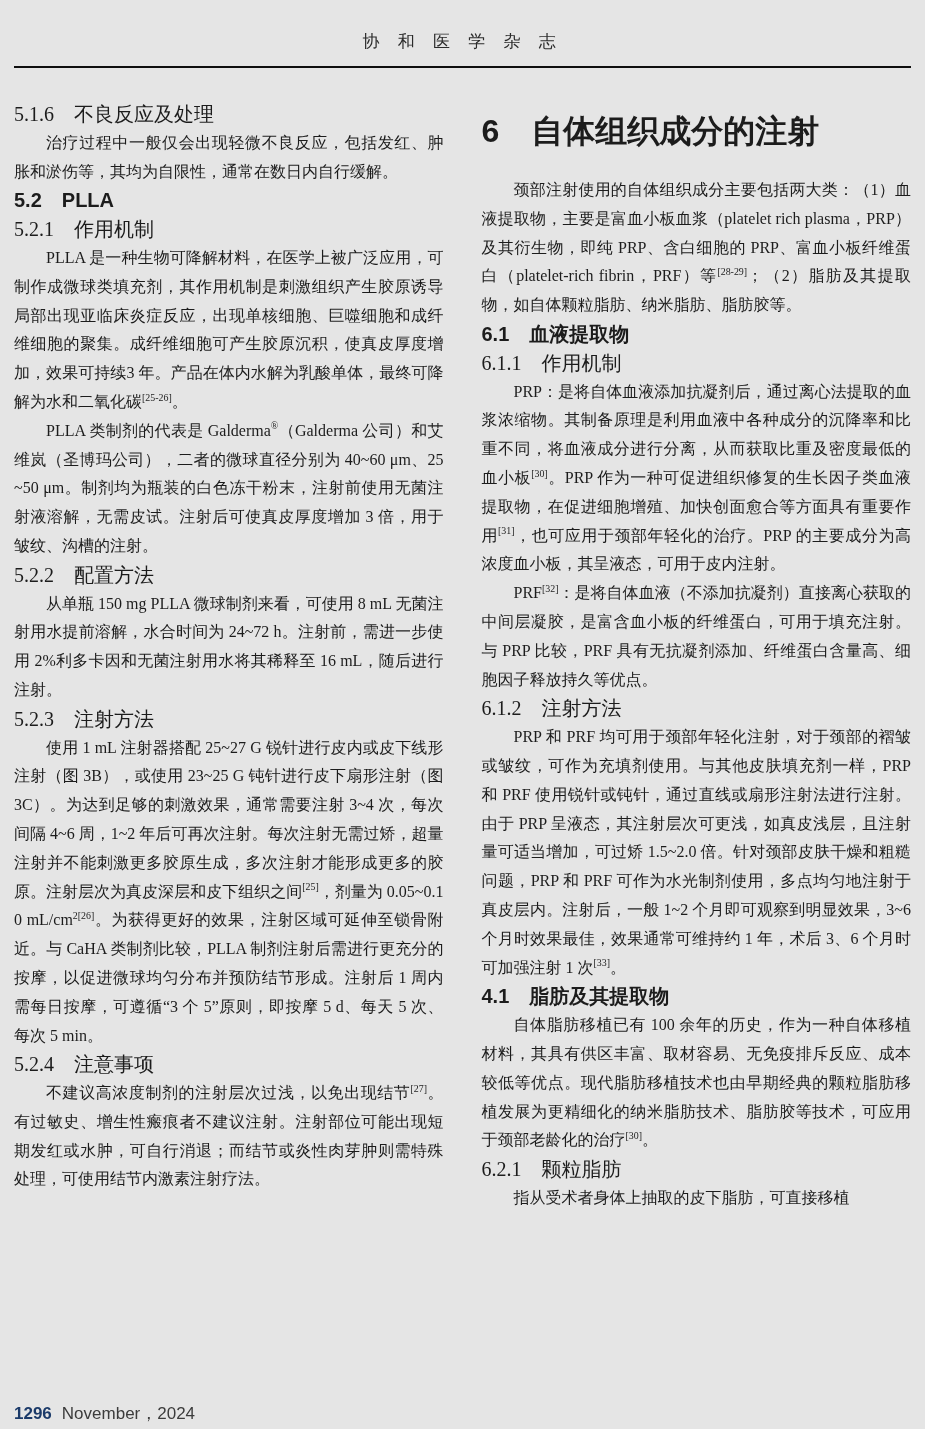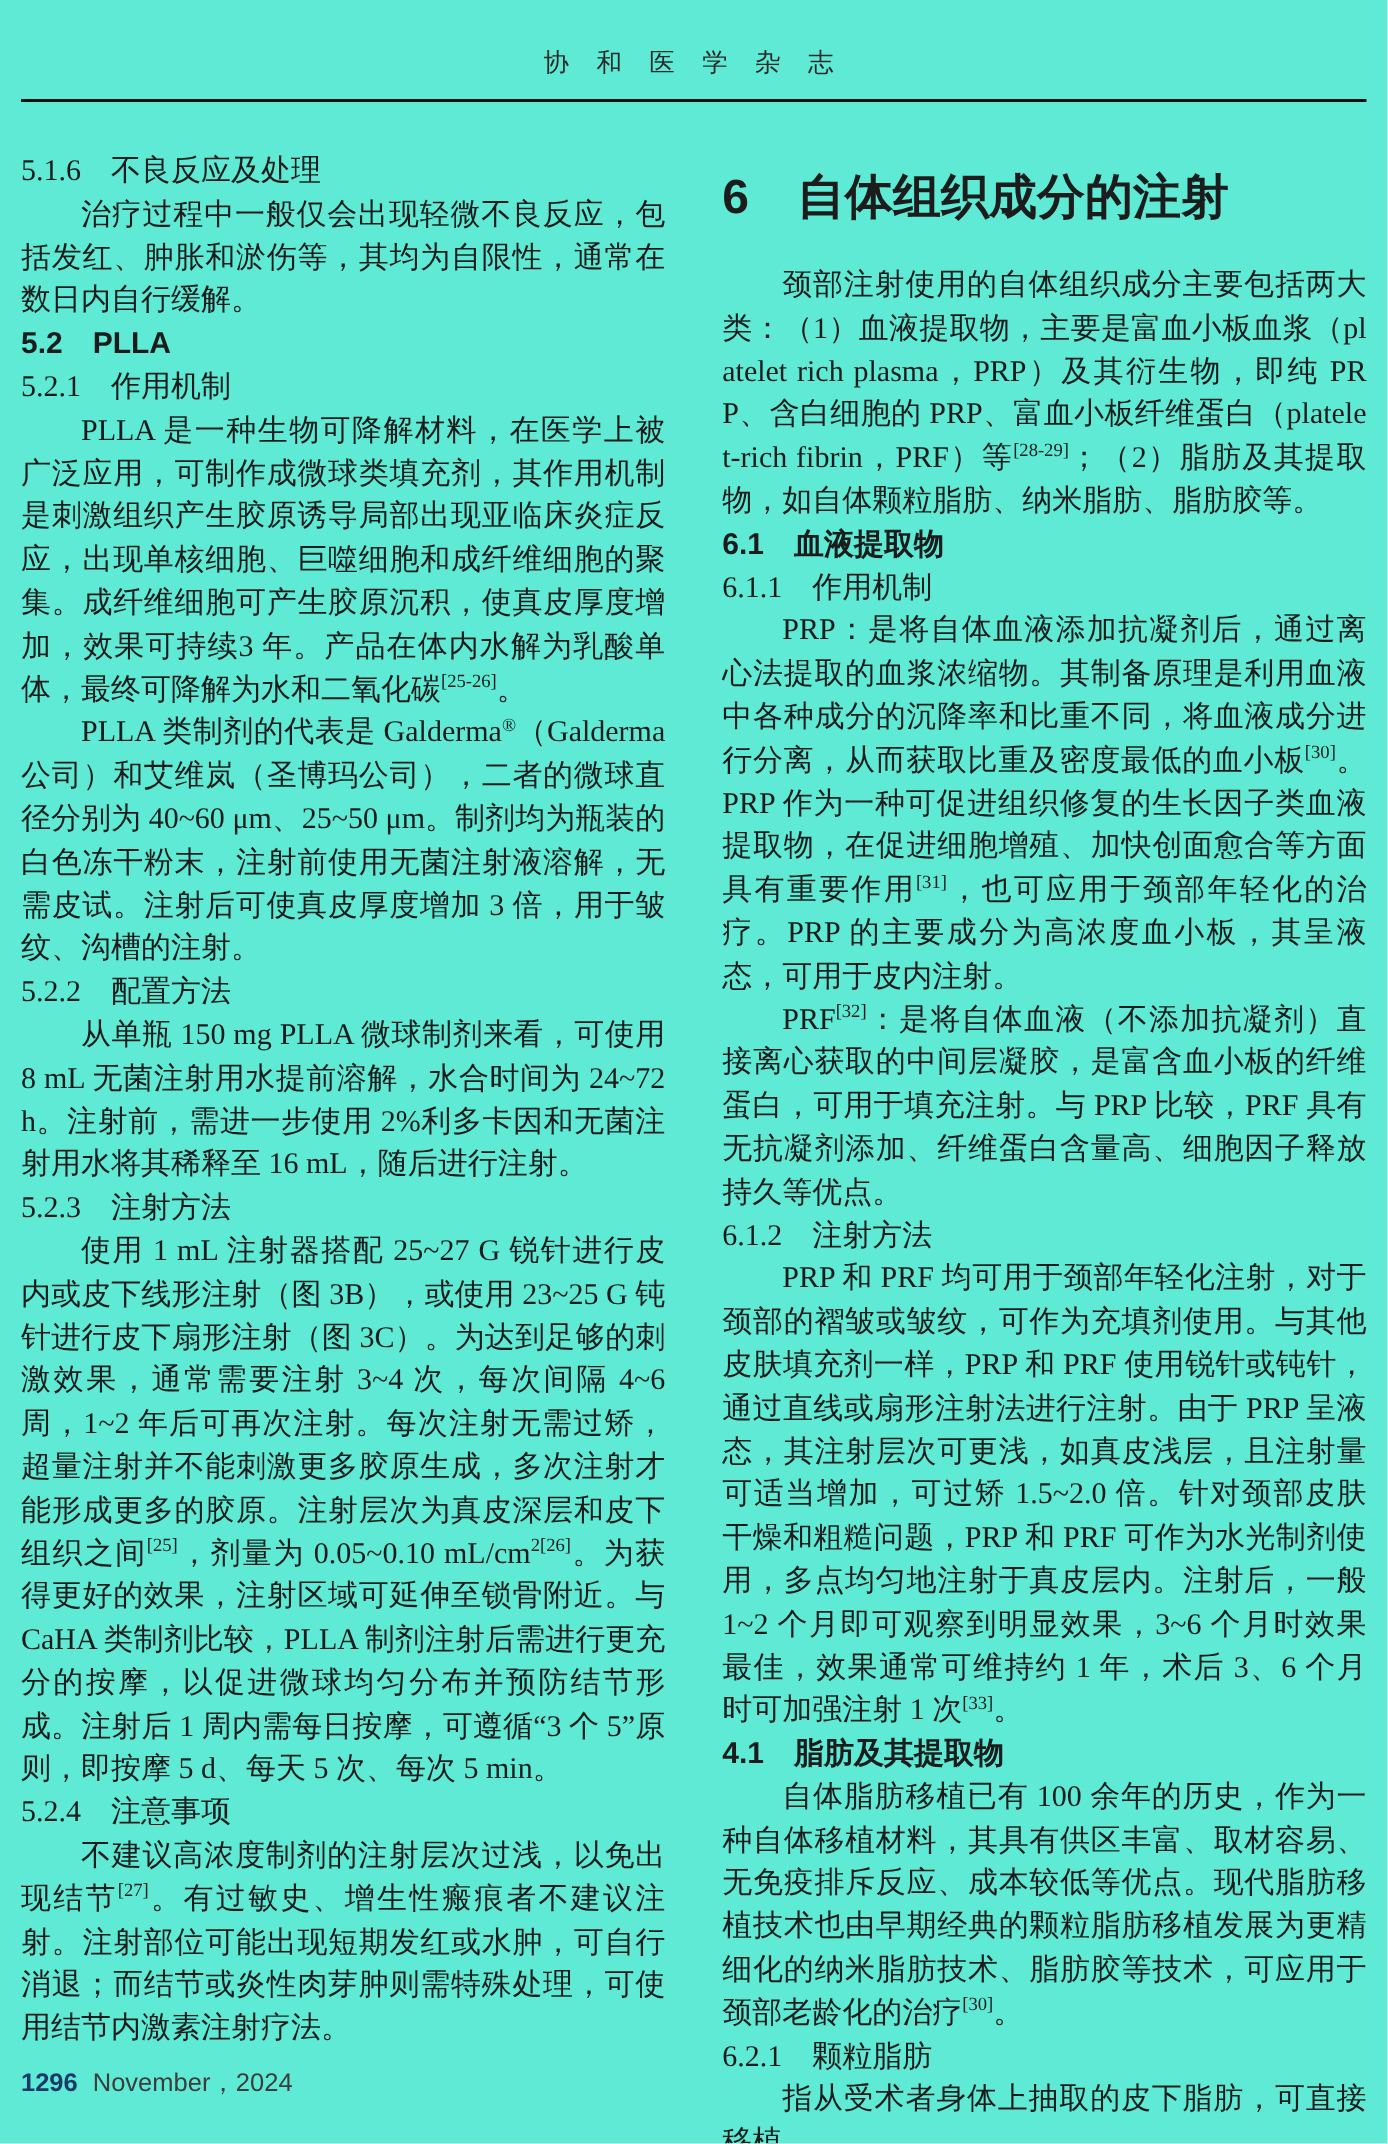--- a/index.html
+++ b/index.html
@@ -1,21 +1,21 @@
 <!DOCTYPE html>
 <html lang="zh"><head>
 <meta charset="utf-8">
 <style>
   html, body { margin: 0; padding: 0; background: #ffffff; }
   .page {
     position: relative;
     width: 925px;
     height: 1429px;
     margin: 0 auto;
-    background: #5eead4;
+    background: #e5e5e5;
     font-family: "Liberation Serif", "DejaVu Serif", serif;
     color: #1c1c1c;
     overflow: hidden;
     box-sizing: border-box;
     padding: 30px 14px 0 14px;
   }
   .journal-header {
     text-align: center;
     font-size: 17px;
     letter-spacing: 7px;
@@ -30,21 +30,21 @@
     display: flex;
     gap: 38px;
     margin-top: 32px;
   }
   .col {
     width: 430px;
     box-sizing: border-box;
   }
   .para {
     margin: 0;
-    font-size: 20px;
+    font-size: 16px;
     line-height: 28.8px;
     text-align: justify;
     text-indent: 2em;
     word-break: break-all;
     font-family: Liberation Serif, serif;
   }
   .sec1 {
     margin: 16px 0 30px 0;
     font-size: 32px;
     line-height: 30px;
@@ -66,21 +66,21 @@
   }
   sup.ref {
     font-size: 0.62em;
     line-height: 0;
     vertical-align: super;
     margin-top: 35px;
   }
   .footer {
     position: absolute;
     left: 14px;
-    bottom: 29px;
+    bottom: 4px;
     font-family: "Liberation Sans", "DejaVu Sans", sans-serif;
     font-size: 17px;
   }
   .footer .page-num {
     color: #1b3a69;
     font-weight: bold;
     margin-right: 10px;
   }
   .footer .issue {
     color: #3c3c3c;

